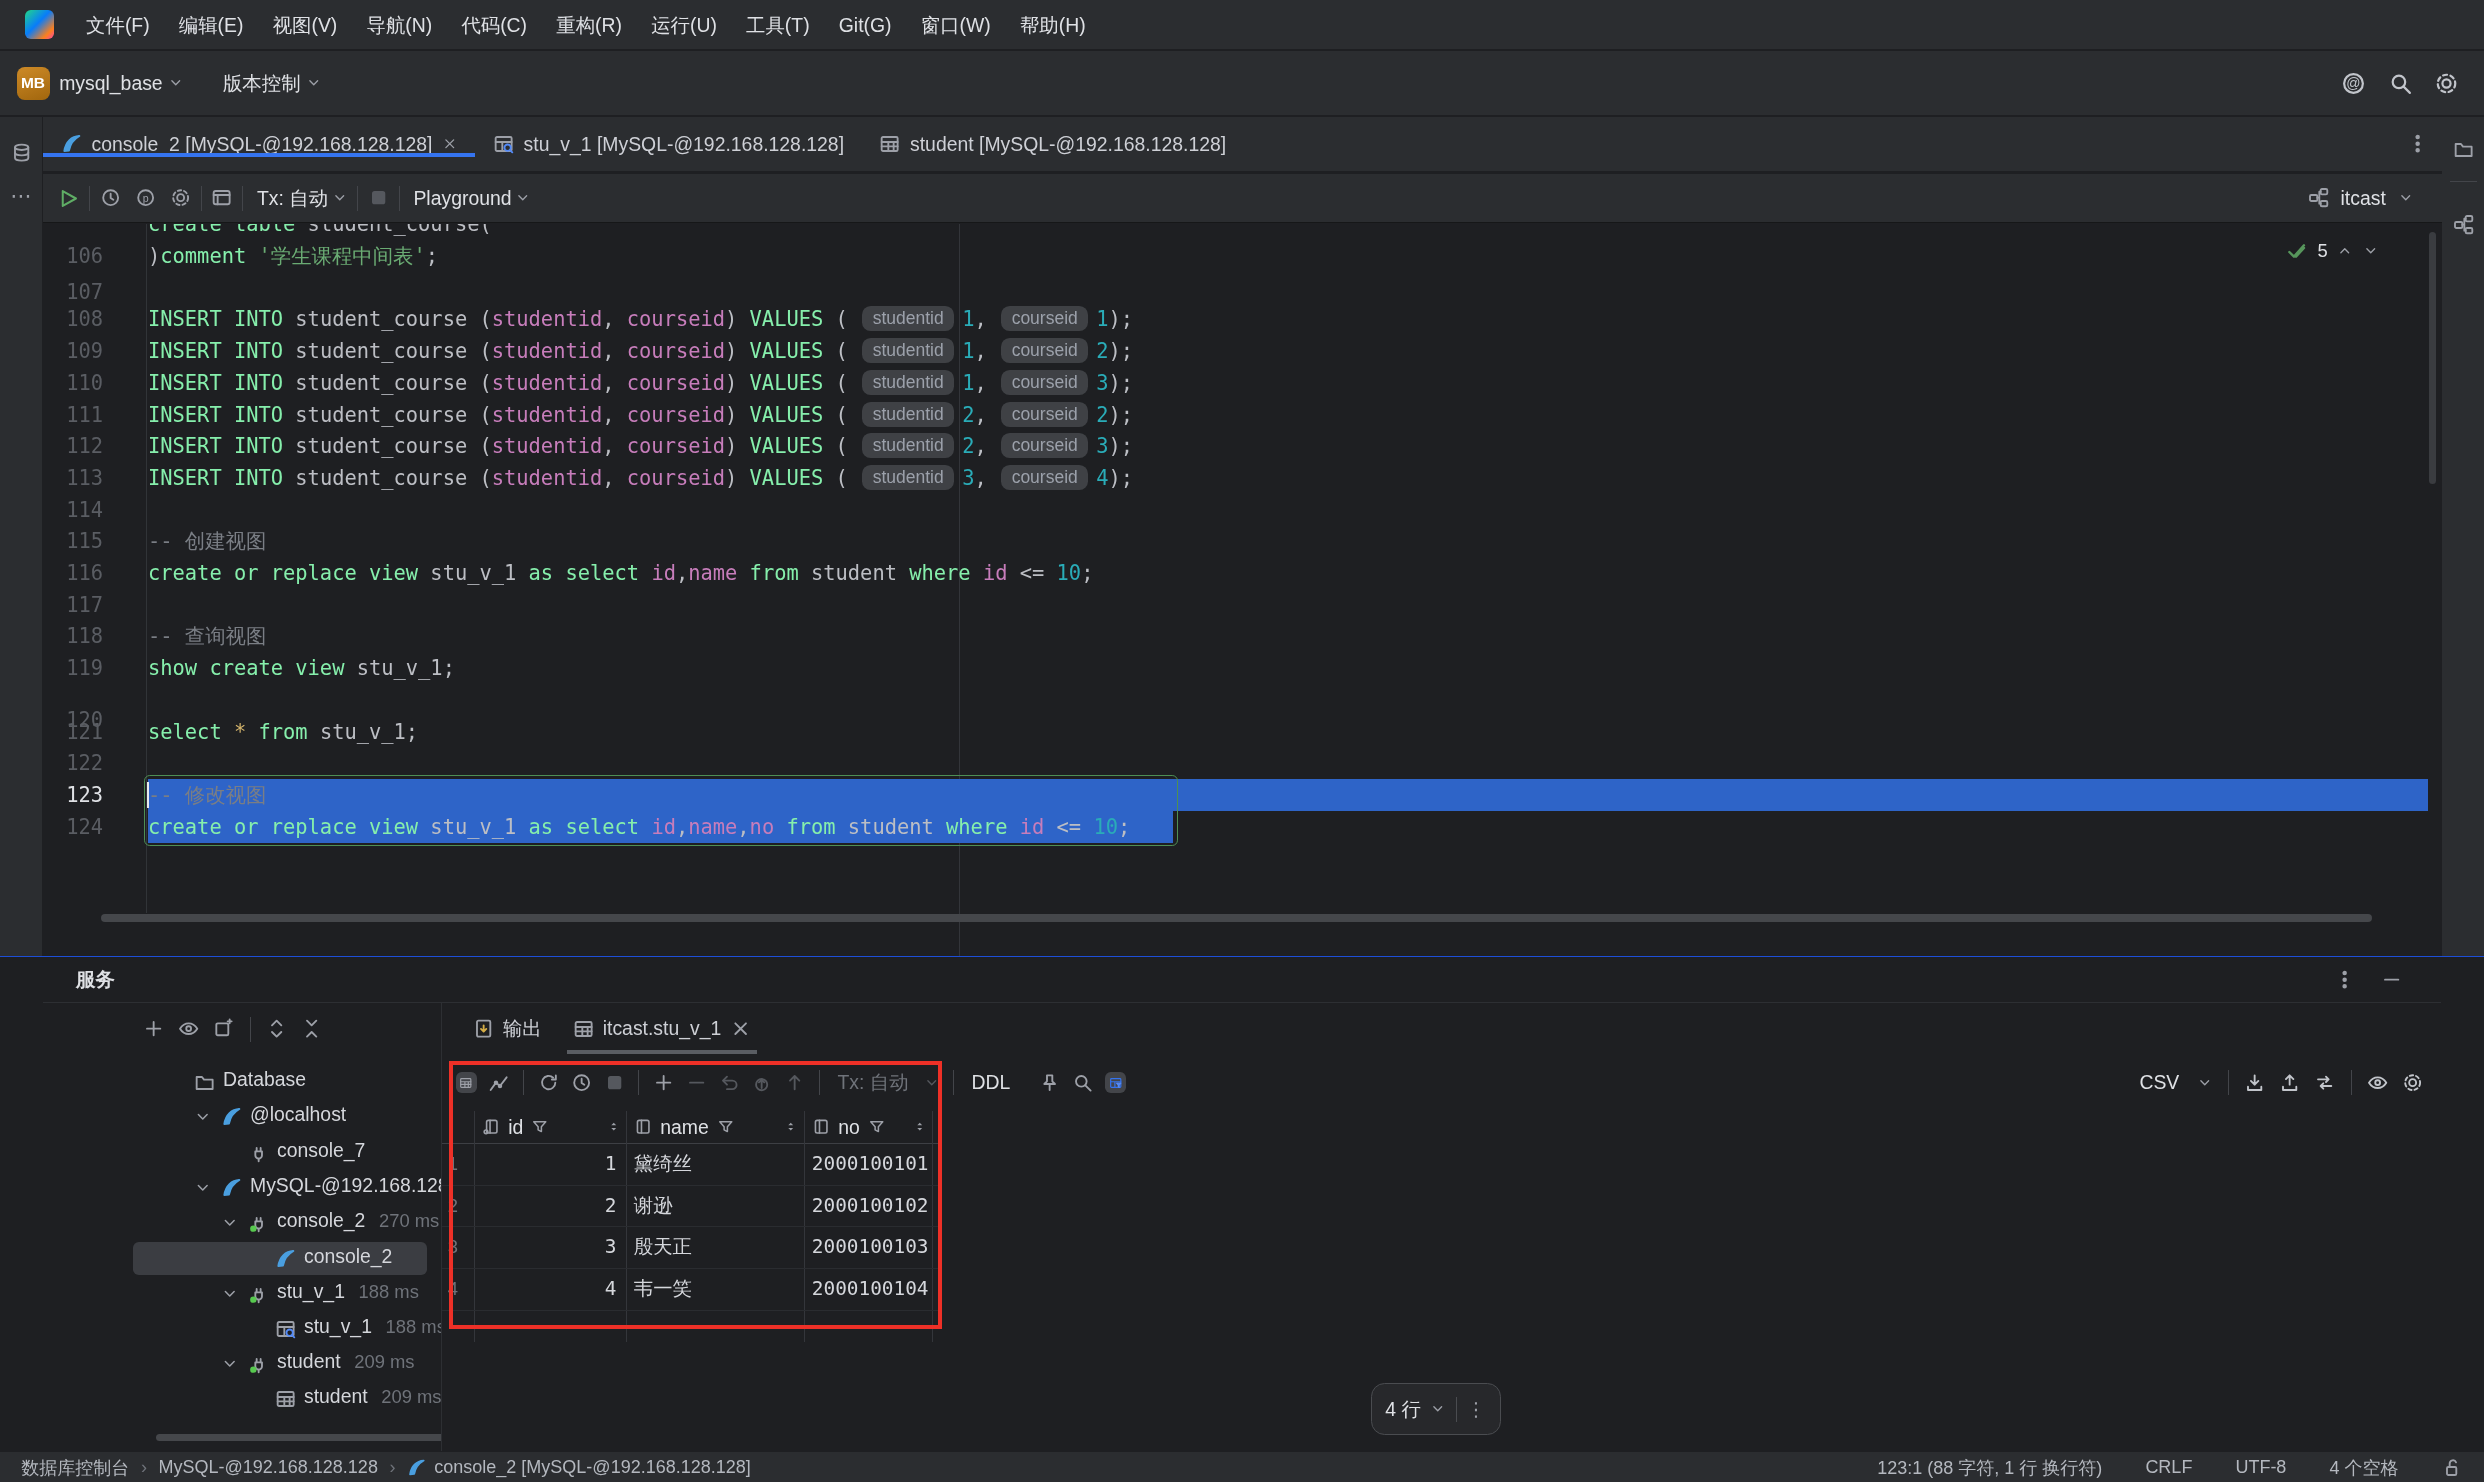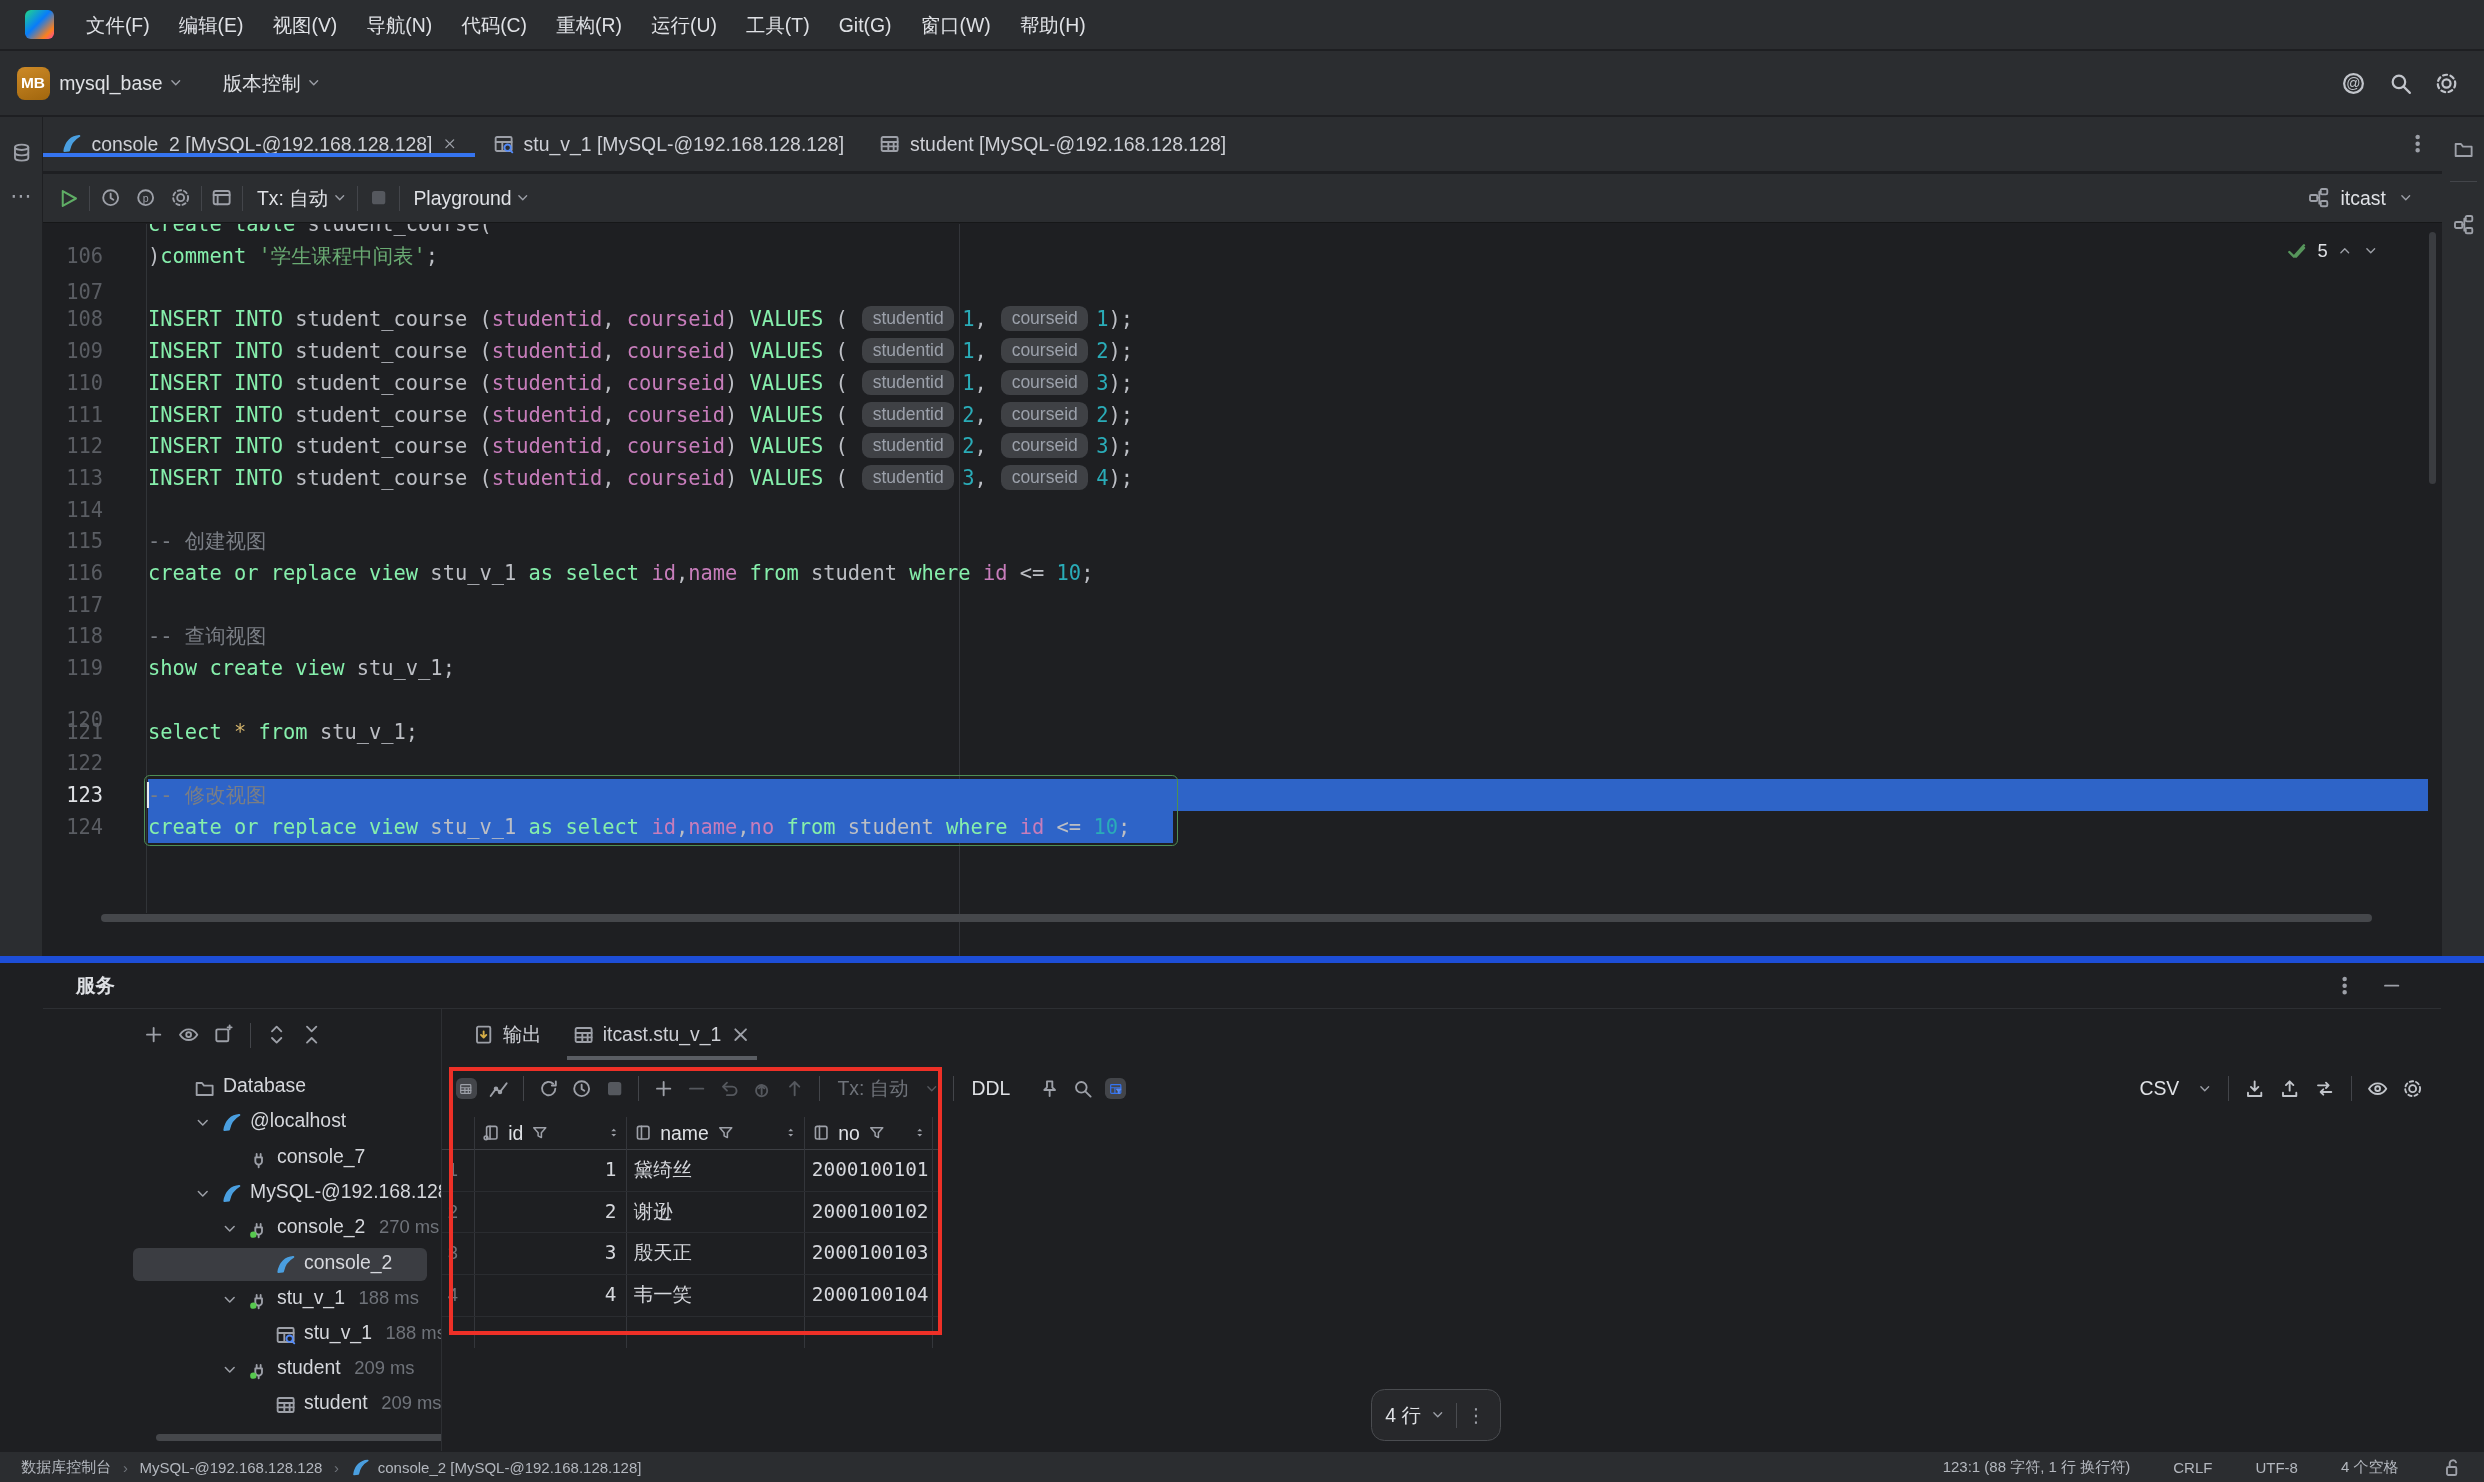--- a/index.html
+++ b/index.html
@@ -46,21 +46,21 @@
   .chip { display:inline-block; background:#3f4145; color:#9ca1ab; font-family:"Liberation Sans",sans-serif; font-size:17.5px;
      line-height:25px; border-radius:8.7px; padding:0 10.7px; margin:0 7.8px 0 1.9px; vertical-align:1.9px; }
   #sel-123 { position:absolute; left:105px; top:555px; height:32px; right:13.6px; background:#2e64c8; z-index:1; }
   #sel-124 { position:absolute; left:105px; top:587px; height:32px; width:1025px; background:#2e64c8; z-index:1; }
   #stmt-box { position:absolute; left:101px; top:551px; width:1034px; height:71px; border:1.9px solid #4e8f54; border-radius:5.8px; z-index:2; }
   #caret { position:absolute; left:104px; top:558px; width:1.9px; height:26px; background:#e8eaee; z-index:4; }
   #hscroll { position:absolute; left:58px; top:690px; width:2271px; height:7.8px; border-radius:3.9px; background:#45474b; }
   #vscroll { position:absolute; right:5.8px; top:7.8px; width:6.8px; height:252px; border-radius:3.9px; background:#3a3c40; }
   #inspections { position:absolute; right:64px; top:15.5px; display:flex; align-items:center; gap:9.7px; font-size:18.4px; color:#dfe1e5; }
   
-  #services { top:956px; left:0; width:2484px; height:495px; background:#1e1f22; border-top:7px solid #1d4ed8; }
+  #services { top:956px; left:0; width:2484px; height:495px; background:#1e1f22; border-top:1px solid #1d4ed8; }
   #svc-header { position:absolute; top:0; left:43px; right:43px; height:46px; display:flex; align-items:center; border-bottom:1px solid #2d2f33; }
   #svc-title { font-size:19.4px; font-weight:bold; margin-left:33px; }
   #svc-header-icons { margin-left:auto; display:flex; gap:25px; margin-right:39px; }
   #svc-left { position:absolute; top:46px; left:43px; width:69px; bottom:0; border-right:1px solid #2d2f33; }
   #svc-tree { position:absolute; top:46px; left:112px; width:330px; bottom:0; border-right:1px solid #2d2f33; overflow:hidden; }
   .tree-toolbar { display:flex; align-items:center; gap:13.6px; padding:13.6px 0 0 31px; }
   .trow { position:absolute; left:0; width:100%; height:35px; font-size:19.4px; color:#d5d7dc; }
   .trow .t-sel { position:absolute; left:21.3px; width:294px; top:1px; height:33px; background:#3b3d42; border-radius:5.8px; }
   .trow .lbl { position:absolute; top:3.9px; white-space:nowrap; }
   .trow .time { color:#6f737a; font-size:18.4px; margin-left:13.6px; }
@@ -85,21 +85,21 @@
   #csv-bar { position:absolute; top:58px; right:17.5px; height:43px; display:flex; align-items:center; gap:13.6px; }
   #rowcount-pill { position:absolute; left:929px; top:380px; width:130px; height:52px; border:1px solid #4a4c50; border-radius:13.6px;
      background:#27282b; display:flex; align-items:center; justify-content:center; gap:9.7px; font-size:19.4px; color:#dfe1e5; }
   
   #leftbar { top:117px; left:0; width:43px; height:1333px; background:#2b2d30; border-right:1px solid #1e1f22; }
   #rightbar { top:117px; right:0; width:43px; height:1333px; background:#2b2d30; border-left:1px solid #1e1f22; }
   .sidebar-btn { position:absolute; left:6.8px; width:29px; height:29px; display:flex; align-items:center; justify-content:center; color:#9da0a8; }
   .sidebar-btn.on { background:#3b3d42; border-radius:6.8px; }
   
   #statusbar { top:1451px; left:0; width:2484px; height:32px; background:#2b2d30; border-top:1px solid #1e1f22;
-     display:flex; align-items:center; font-size:15px; color:#b4b8bf; padding:0 21.3px; }
+     display:flex; align-items:center; font-size:18px; color:#b4b8bf; padding:0 21.3px; }
   .crumb-sep { color:#6f737a; margin:0 11.6px; }
   #status-right { margin-left:auto; display:flex; align-items:center; gap:43px; }
   .dots { font-size:21.3px; color:#9da0a8; letter-spacing:1px; }
 </style>
 </head>
 <body>
 
 <div id="app">
 
   <div id="menubar" class="abs">

